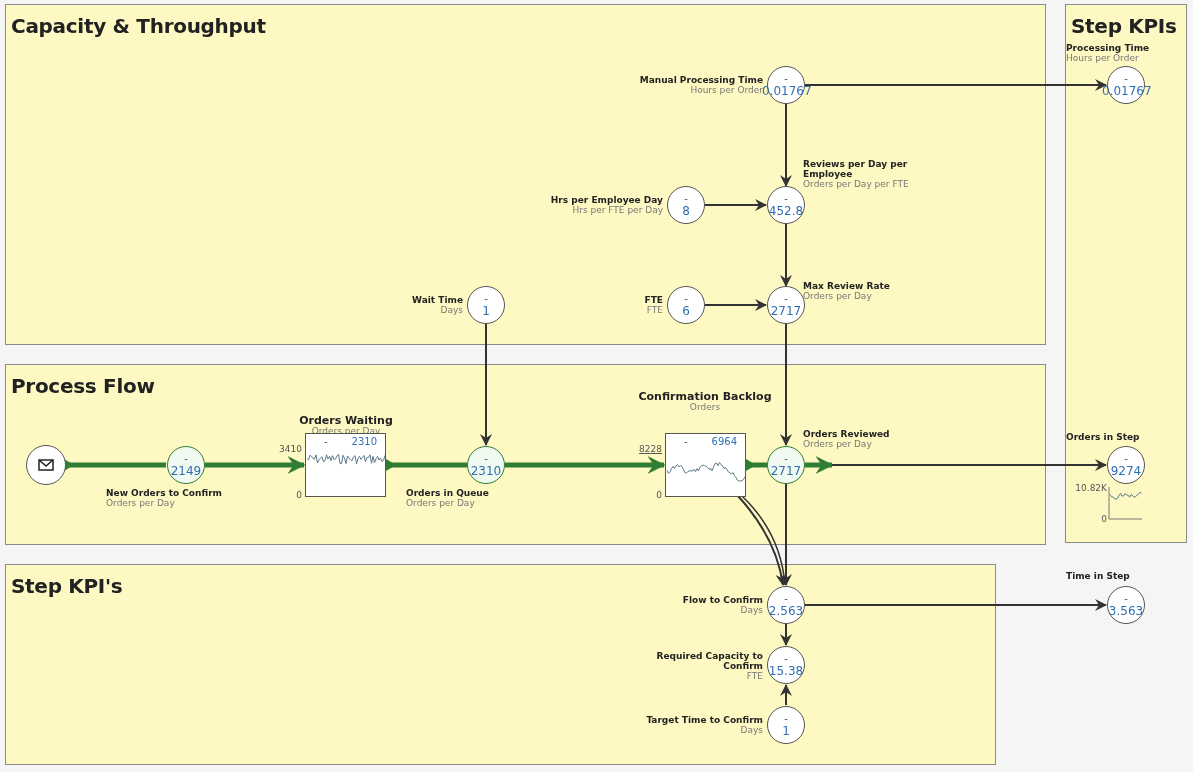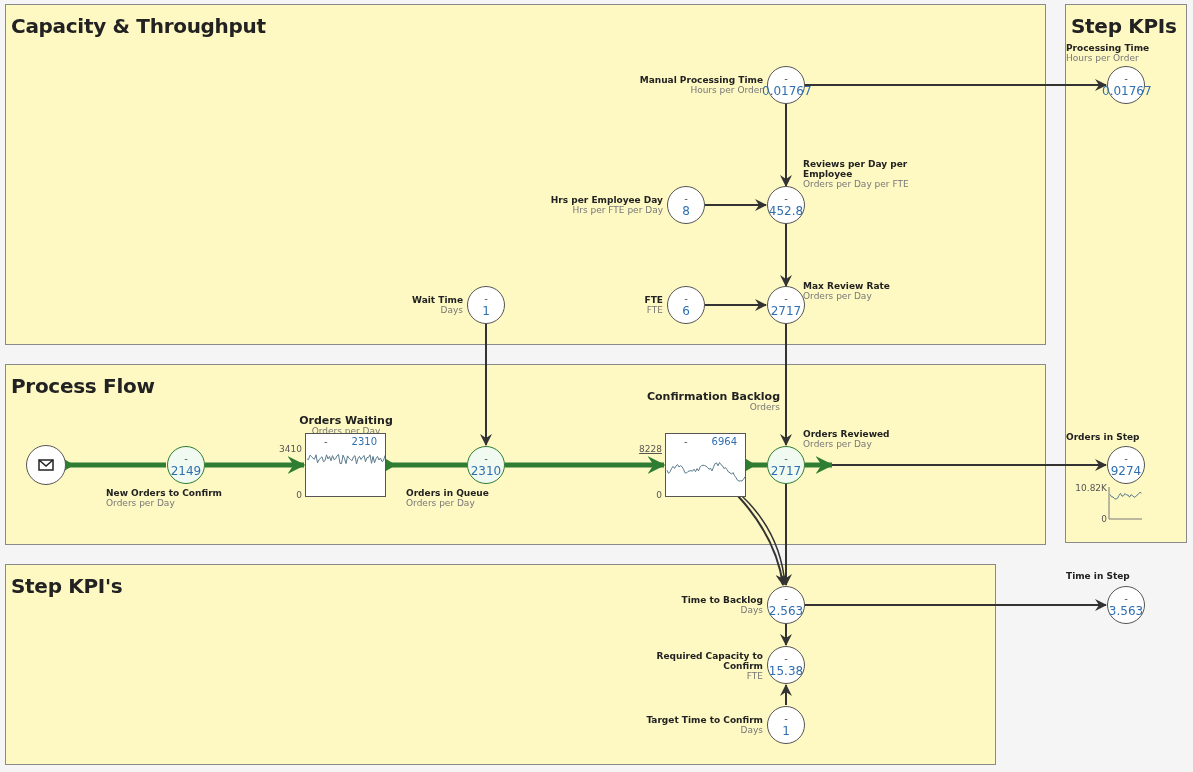--- a/index.html
+++ b/index.html
@@ -186,21 +186,21 @@
 
 <div class="node flow" style="left:467px;top:446px;">
   <span class="dash">-</span>
   <span class="val">2310</span>
 </div>
 <div class="lbl center" style="left:406px;top:488px;width:160px;">
   <div class="t">Orders in Queue</div>
   <div class="u">Orders per Day</div>
 </div>
 
-<div class="stock-title" style="left:630px;top:392px;width:150px;text-align:right;">
+<div class="stock-title" style="left:630px;top:392px;width:150px;">
   <div class="t">Confirmation Backlog</div>
   <div class="u">Orders</div>
 </div>
 <div class="axis-lbl" style="left:628px;top:444px;width:34px;text-decoration:underline;">8228</div>
 <div class="axis-lbl" style="left:628px;top:490px;width:34px;">0</div>
 <div class="stock" style="left:665px;top:433px;width:81px;height:64px;">
   <span class="dash">-</span>
   <span class="val">6964</span>
   <svg width="81" height="64">
       <polyline id="spark2" fill="none" stroke="#5a7a8c" stroke-width="1" points="1.0,36.2 2.5,39.4 4.0,37.8 5.5,34.6 7.0,32.4 8.5,34.4 10.0,32.0 11.5,30.6 13.0,33.0 14.5,31.7 16.0,32.6 17.5,35.3 19.0,38.9 20.5,39.0 22.0,37.4 23.5,37.0 25.0,36.6 26.5,37.2 28.0,35.2 29.5,37.7 31.0,34.6 32.5,36.9 34.0,33.2 35.5,31.7 37.0,31.2 38.5,31.5 40.0,32.2 41.5,33.4 43.0,35.3 44.5,34.2 46.0,36.9 47.5,33.2 49.0,29.7 50.5,28.9 52.0,31.8 53.5,28.5 55.0,30.7 56.5,31.8 58.0,34.6 59.5,33.6 61.0,35.7 62.5,38.0 64.0,38.8 65.5,40.1 67.0,38.5 68.5,41.6 70.0,43.7 71.5,46.2 73.0,47.0 74.5,46.8 76.0,47.0 77.5,45.2 79.0,42.8"></polyline>
@@ -214,21 +214,21 @@
 <div class="lbl" style="left:803px;top:429px;width:120px;">
   <div class="t">Orders Reviewed</div>
   <div class="u">Orders per Day</div>
 </div>
 
 <div class="node" style="left:767px;top:586px;">
   <span class="dash">-</span>
   <span class="val">2.563</span>
 </div>
 <div class="lbl right" style="right:430px;top:595px;width:160px;">
-  <div class="t">Time to Backlog</div>
+  <div class="t">Flow to Confirm</div>
   <div class="u">Days</div>
 </div>
 
 <div class="node" style="left:767px;top:646px;">
   <span class="dash">-</span>
   <span class="val">15.38</span>
 </div>
 <div class="lbl right" style="right:430px;top:651px;width:115px;">
   <div class="t">Required Capacity to Confirm</div>
   <div class="u">FTE</div>

